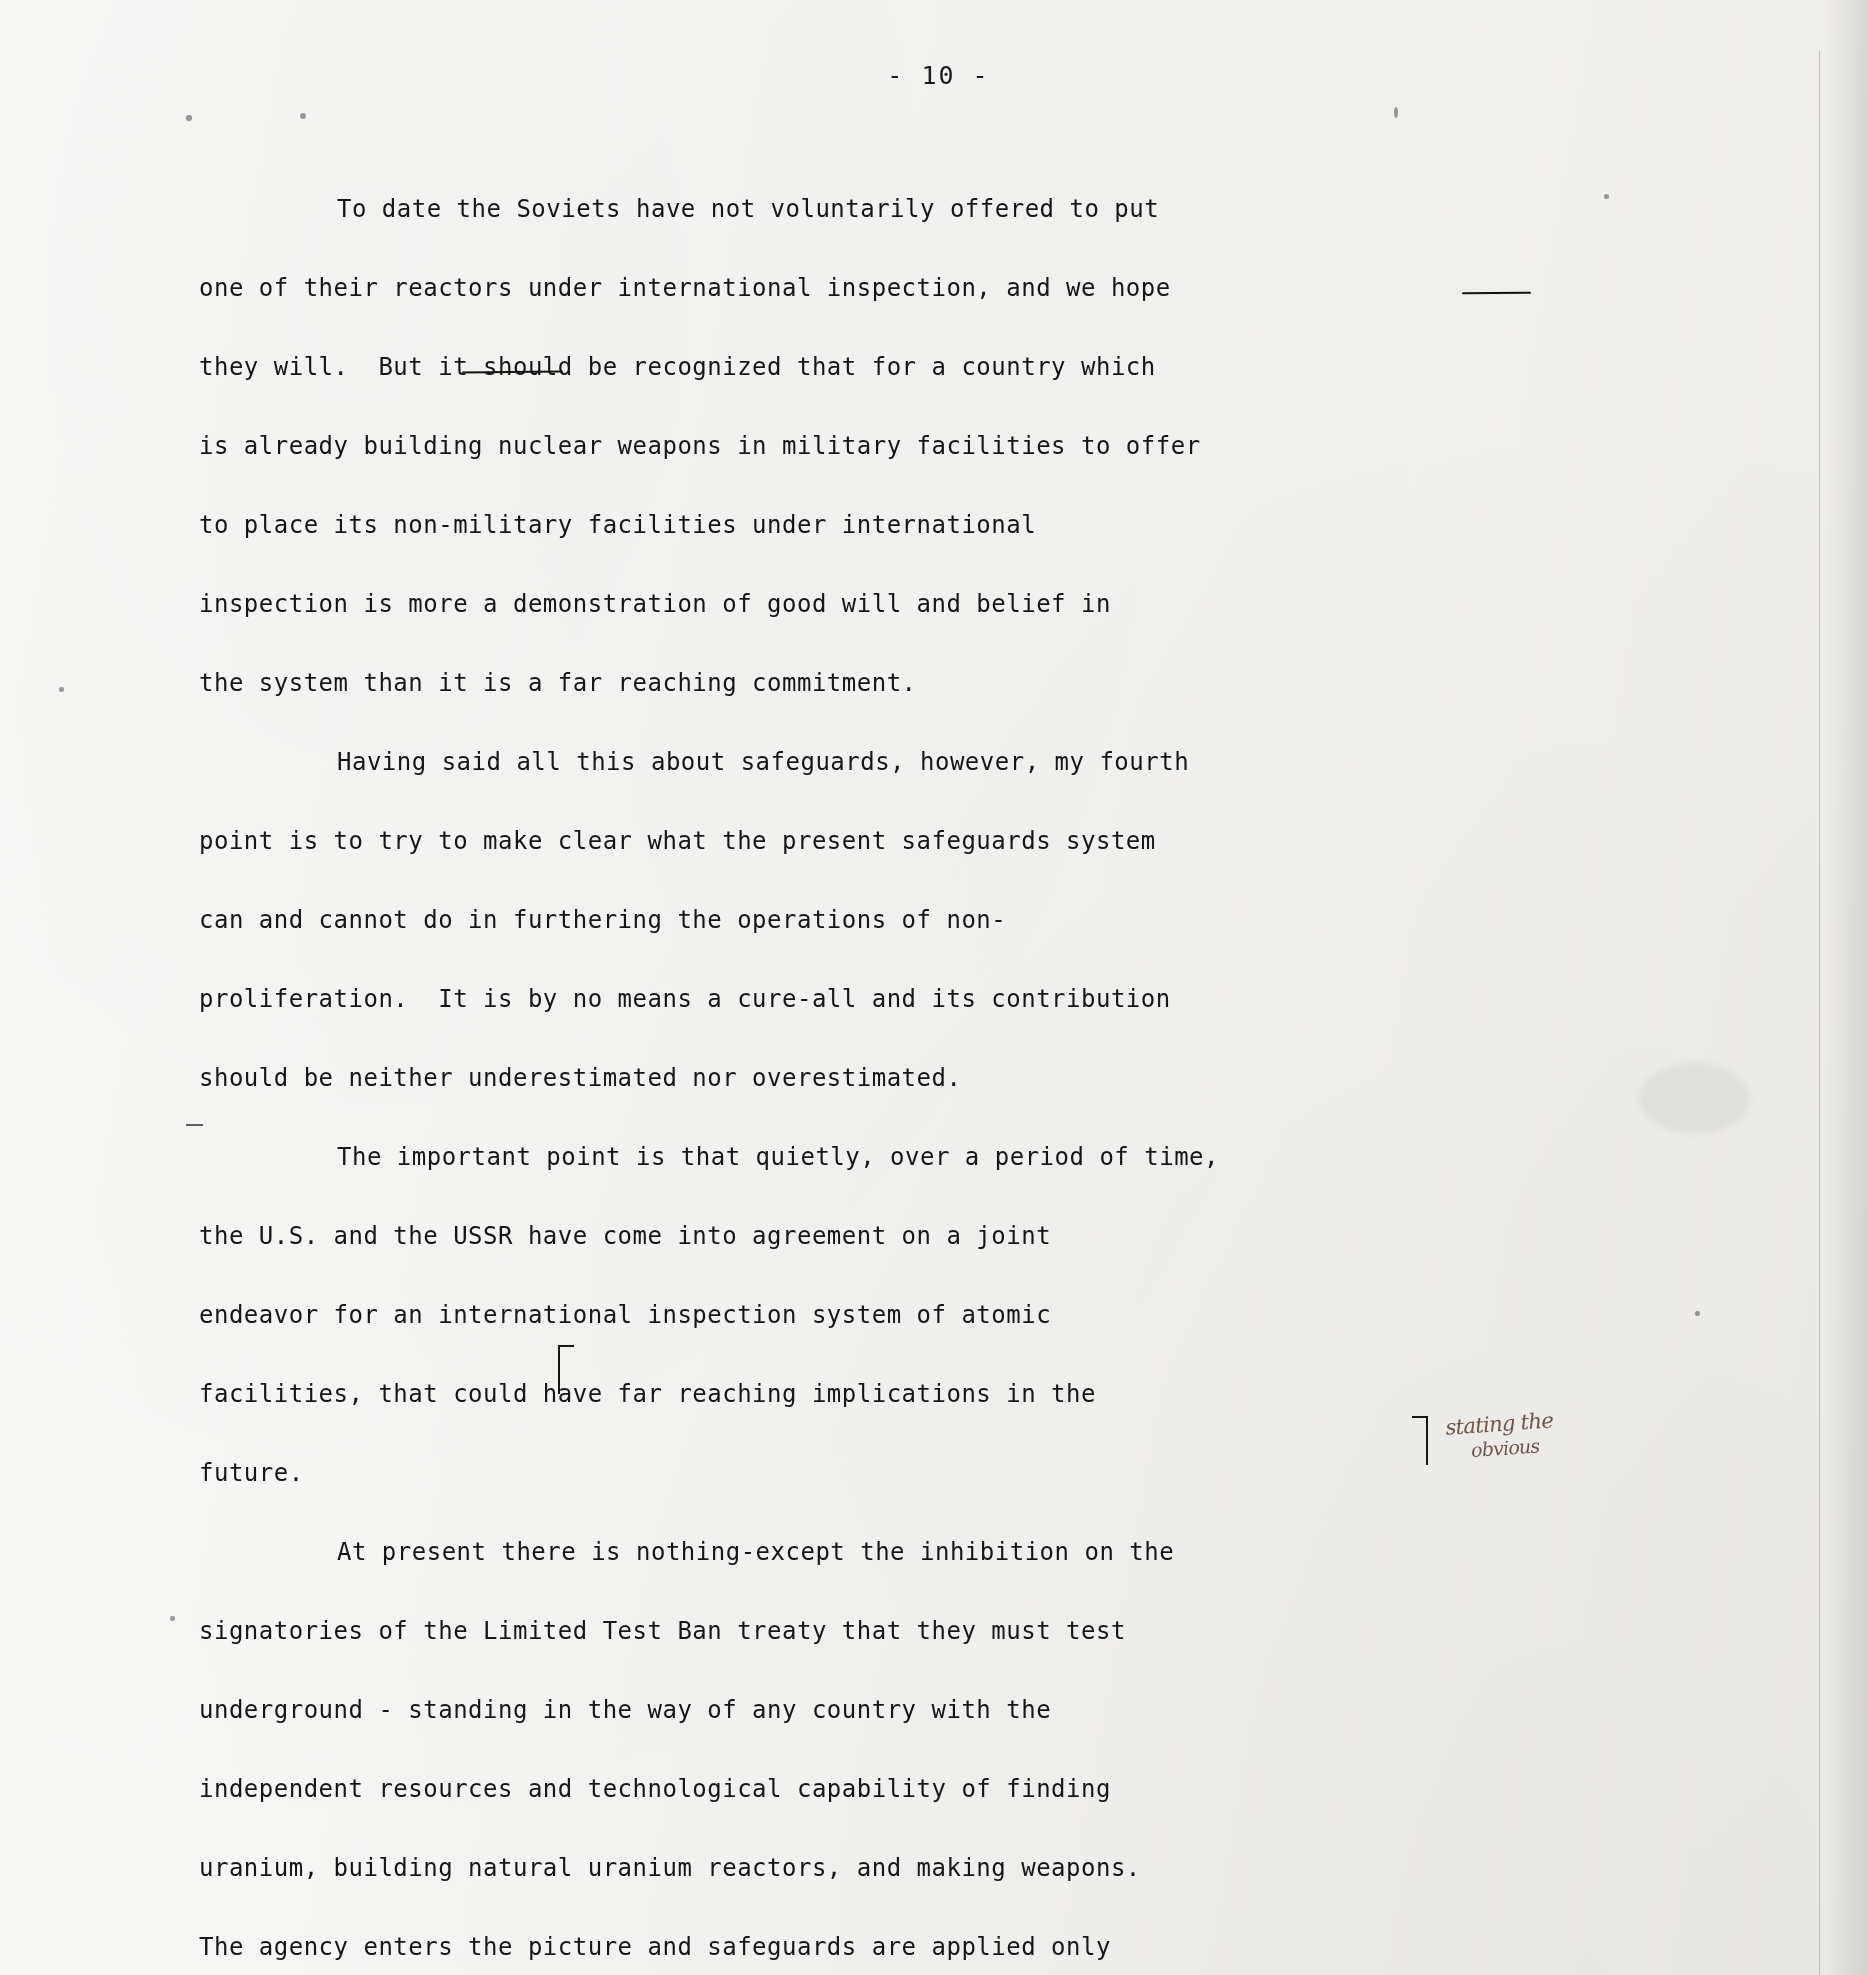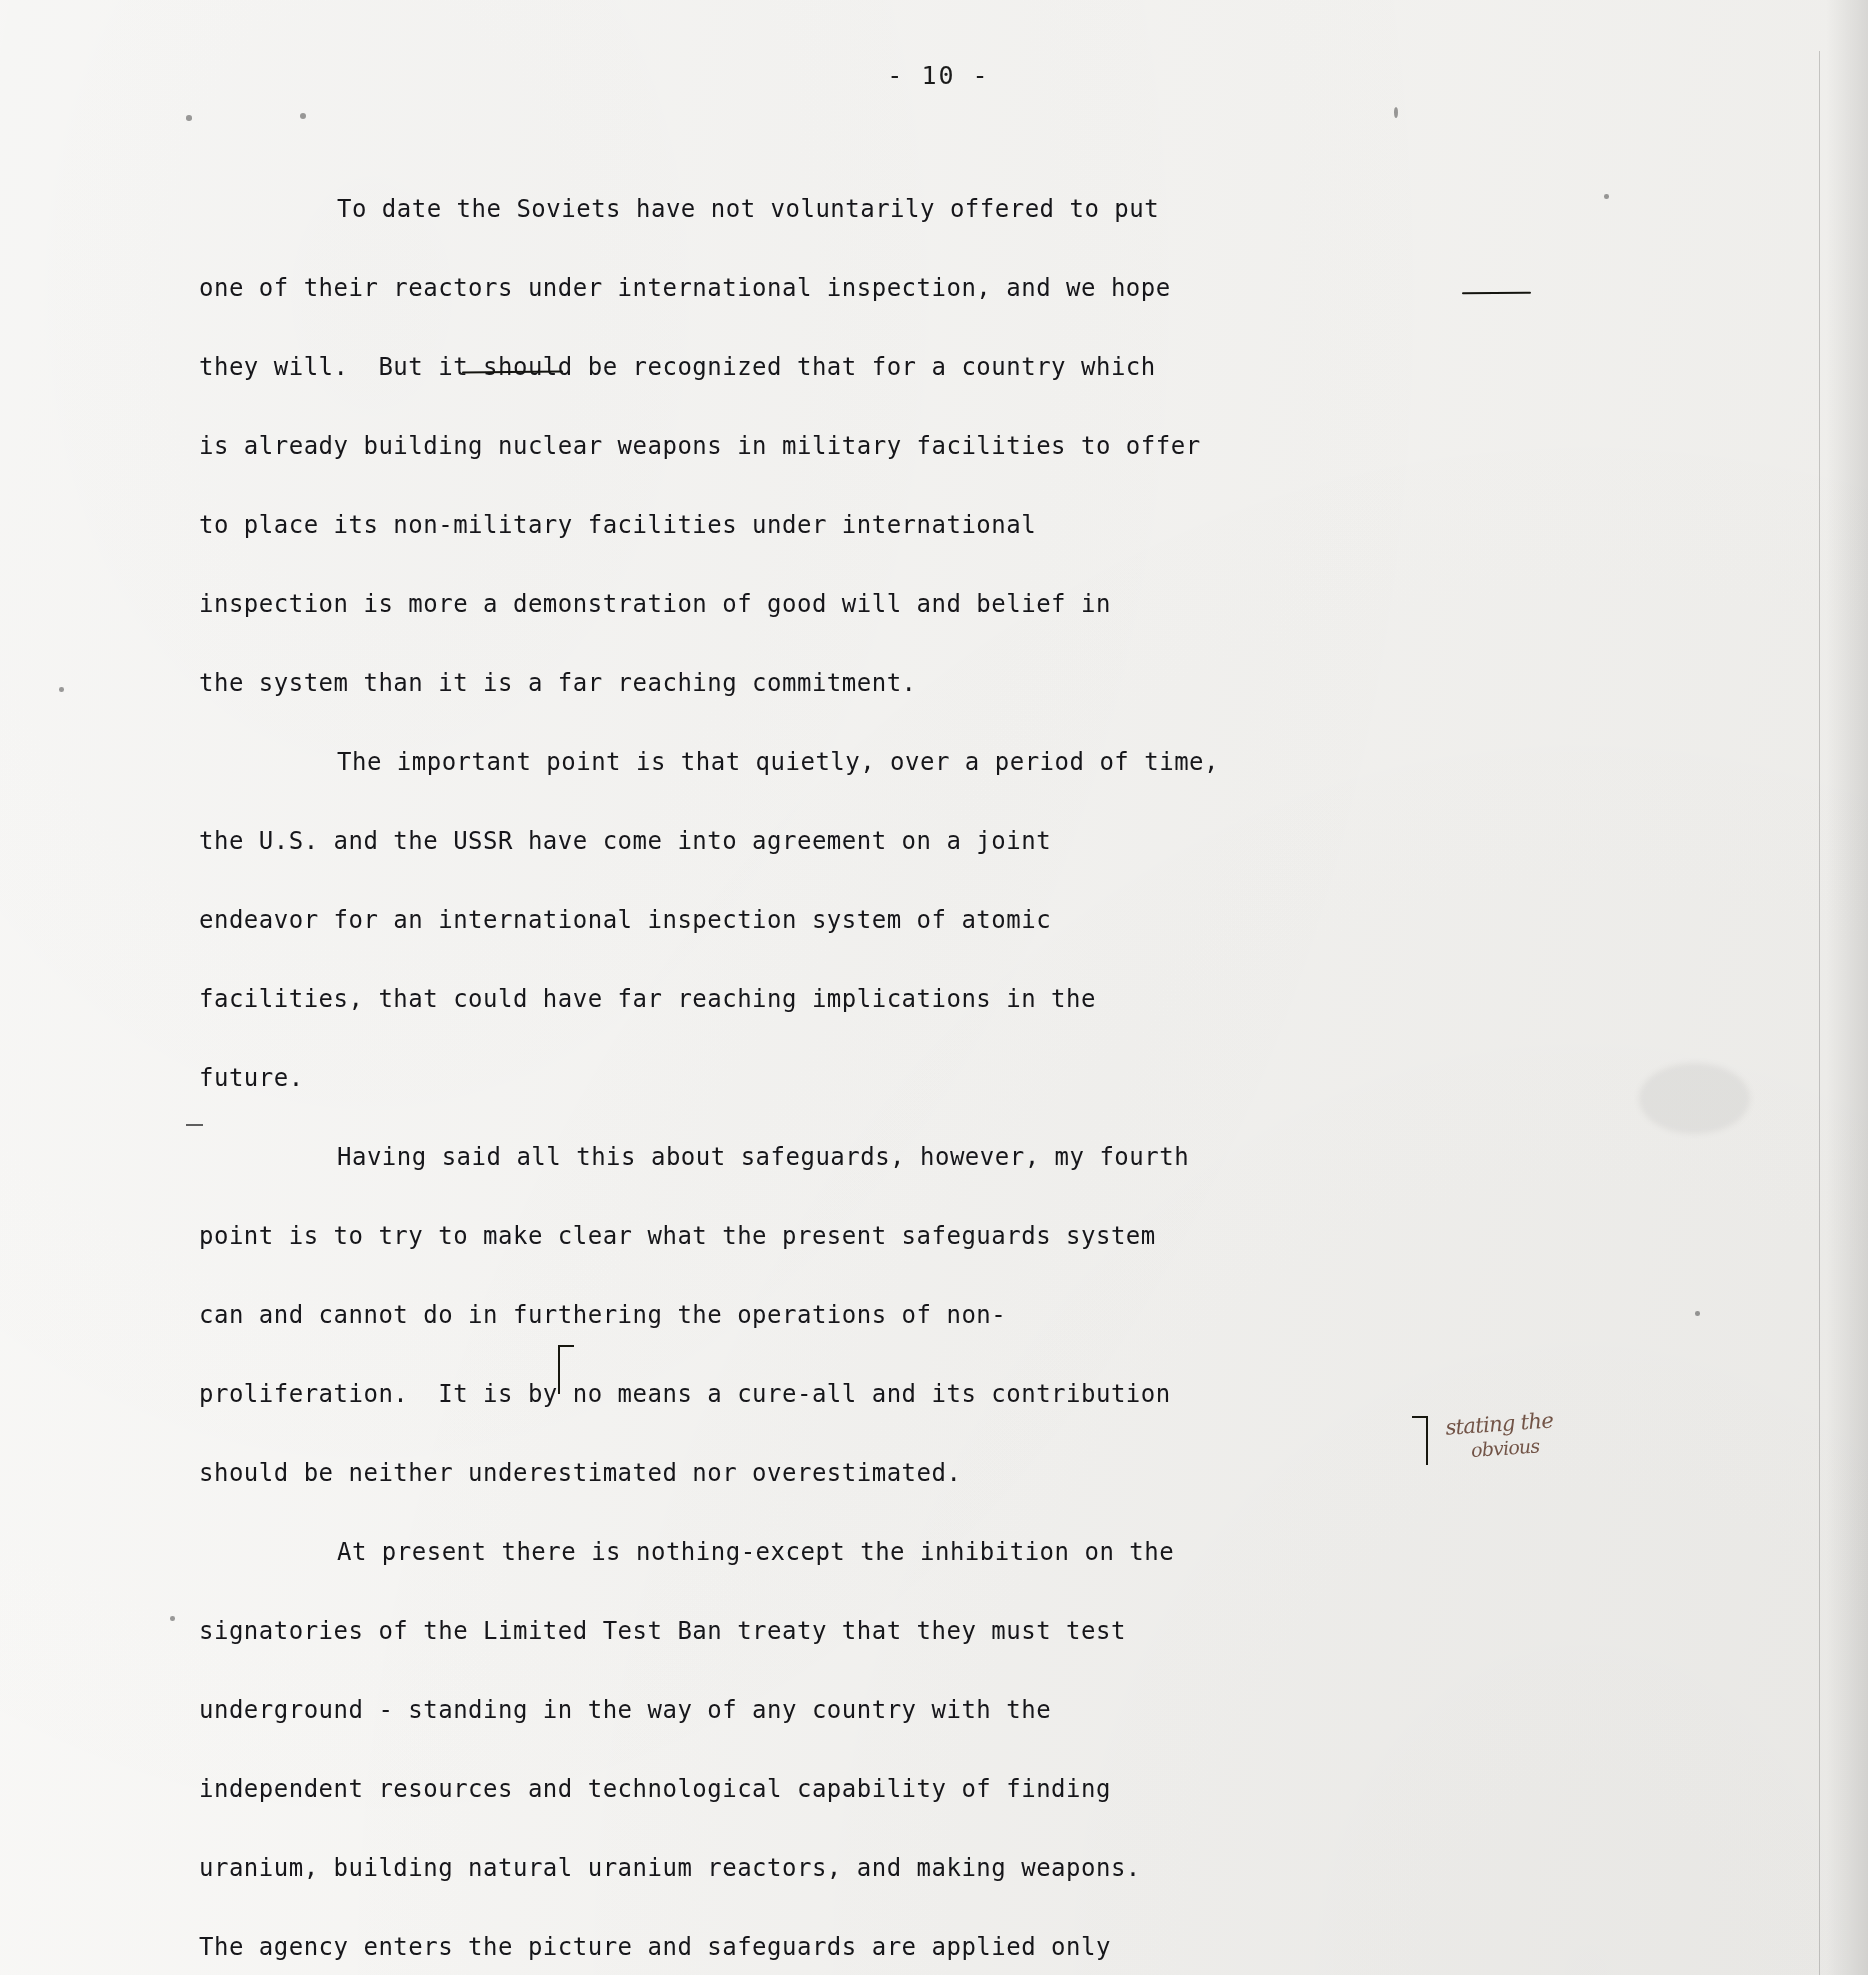--- a/index.html
+++ b/index.html
@@ -164,30 +164,30 @@
   <div class="page-number">- 10 -</div>
 
   <div class="body-text">
     <p class="para"><span class="indent-line"></span><span>To date the Soviets have not voluntarily offered to put
 one of their reactors under international inspection, and we hope
 they will.  But it should be recognized that for a country which
 is already building nuclear weapons in military facilities to offer
 to place its non-military facilities under international
 inspection is more a demonstration of good will and belief in
 the system than it is a far reaching commitment.</span></p>
+    <p class="para"><span class="indent-line"></span><span>Having said all this about safeguards, however, my fourth
+point is to try to make clear what the present safeguards system
+can and cannot do in furthering the operations of non-
+proliferation.  It is by no means a cure-all and its contribution
+should be neither underestimated nor overestimated.</span></p>
     <p class="para"><span class="indent-line"></span><span>The important point is that quietly, over a period of time,
 the U.S. and the USSR have come into agreement on a joint
 endeavor for an international inspection system of atomic
 facilities, that could have far reaching implications in the
 future.</span></p>
-    <p class="para"><span class="indent-line"></span><span>Having said all this about safeguards, however, my fourth
-point is to try to make clear what the present safeguards system
-can and cannot do in furthering the operations of non-
-proliferation.  It is by no means a cure-all and its contribution
-should be neither underestimated nor overestimated.</span></p>
     <p class="para"><span class="indent-line"></span><span>At present there is nothing-except the inhibition on the
 signatories of the Limited Test Ban treaty that they must test
 underground - standing in the way of any country with the
 independent resources and technological capability of finding
 uranium, building natural uranium reactors, and making weapons.
 The agency enters the picture and safeguards are applied only
 under three sets of circumstances, 1) in agency assisted projects
 in a given country or group of countries, 2) in cases where two
 countries operating bilaterally have requested Agency safeguards.</span></p>
   </div>

